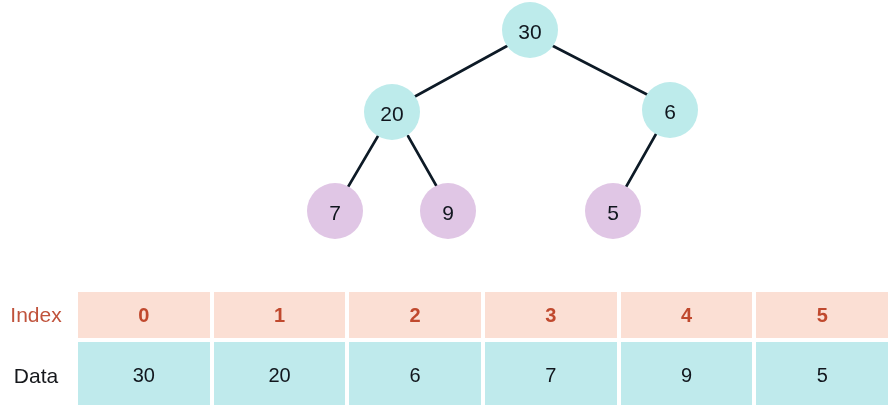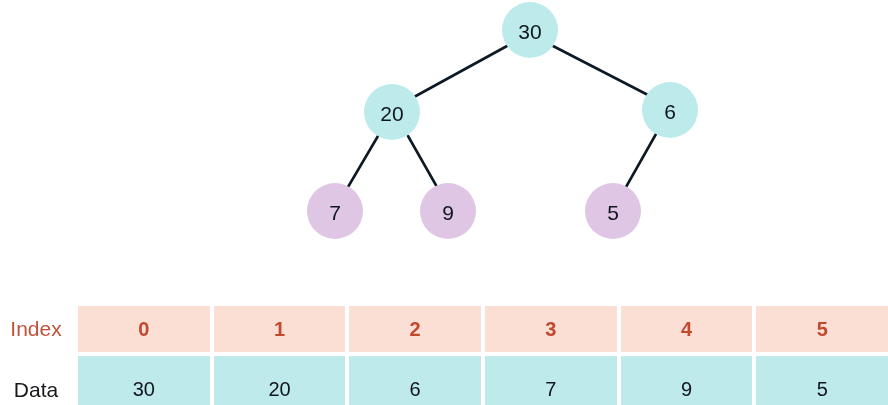--- a/index.html
+++ b/index.html
@@ -51,21 +51,20 @@
   #array-table {
     position: absolute;
     left: 0;
     top: 292px;
     width: 888px;
   }
   .table-row {
     display: flex;
     align-items: stretch;
     width: 888px;
-    margin-top: 14px;
   }
   .row-label {
     width: 78px;
     min-width: 78px;
     display: flex;
     align-items: center;
     justify-content: center;
     font-size: 21px;
     box-sizing: border-box;
     padding-right: 6px;

